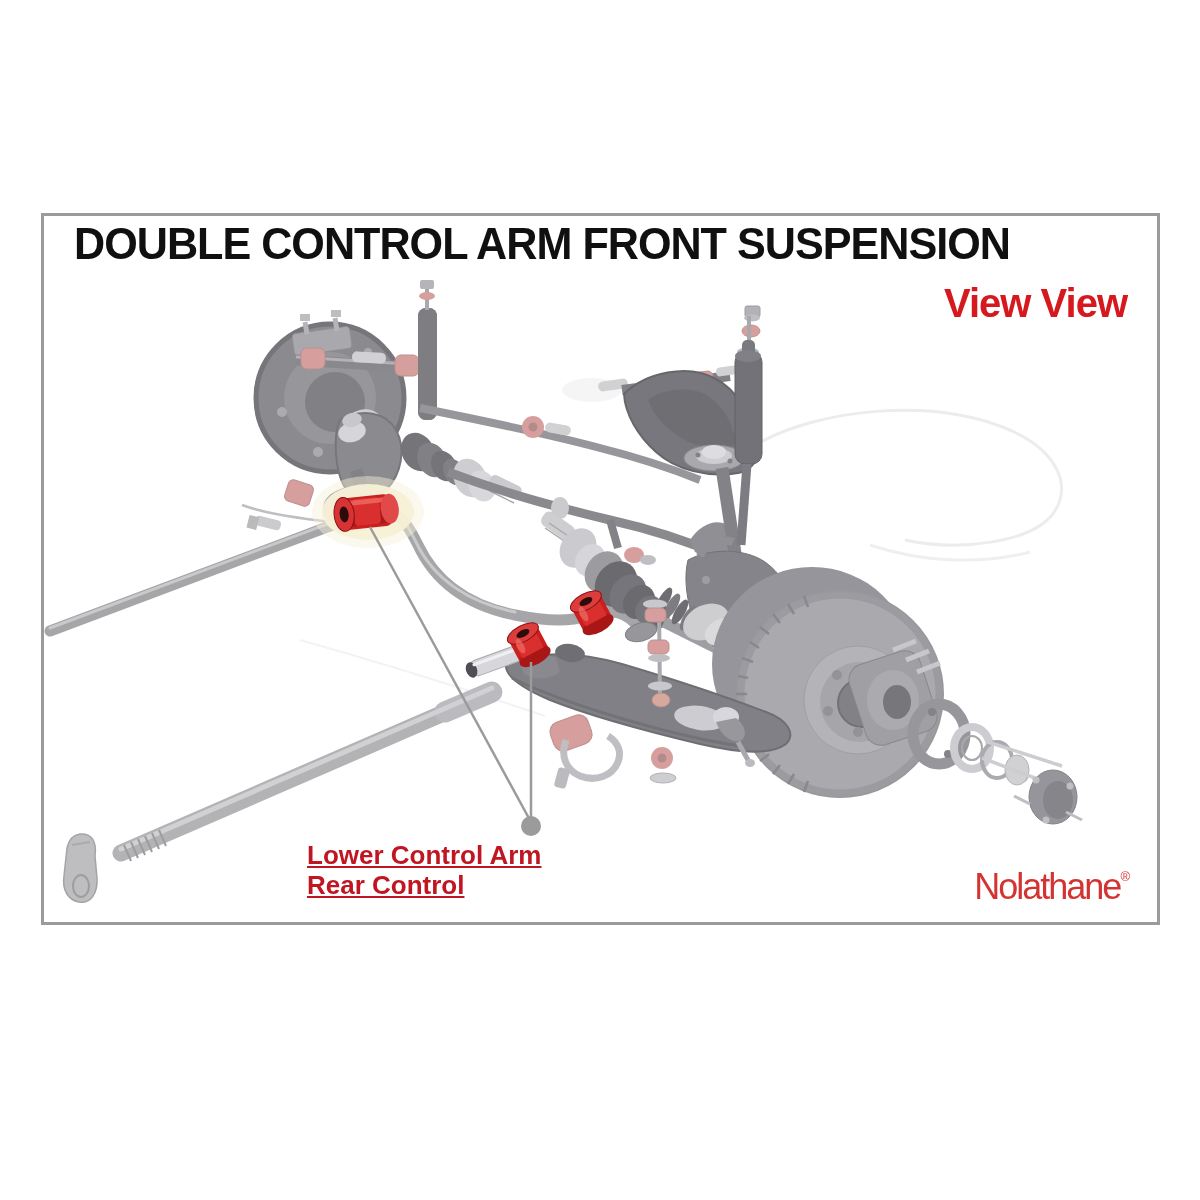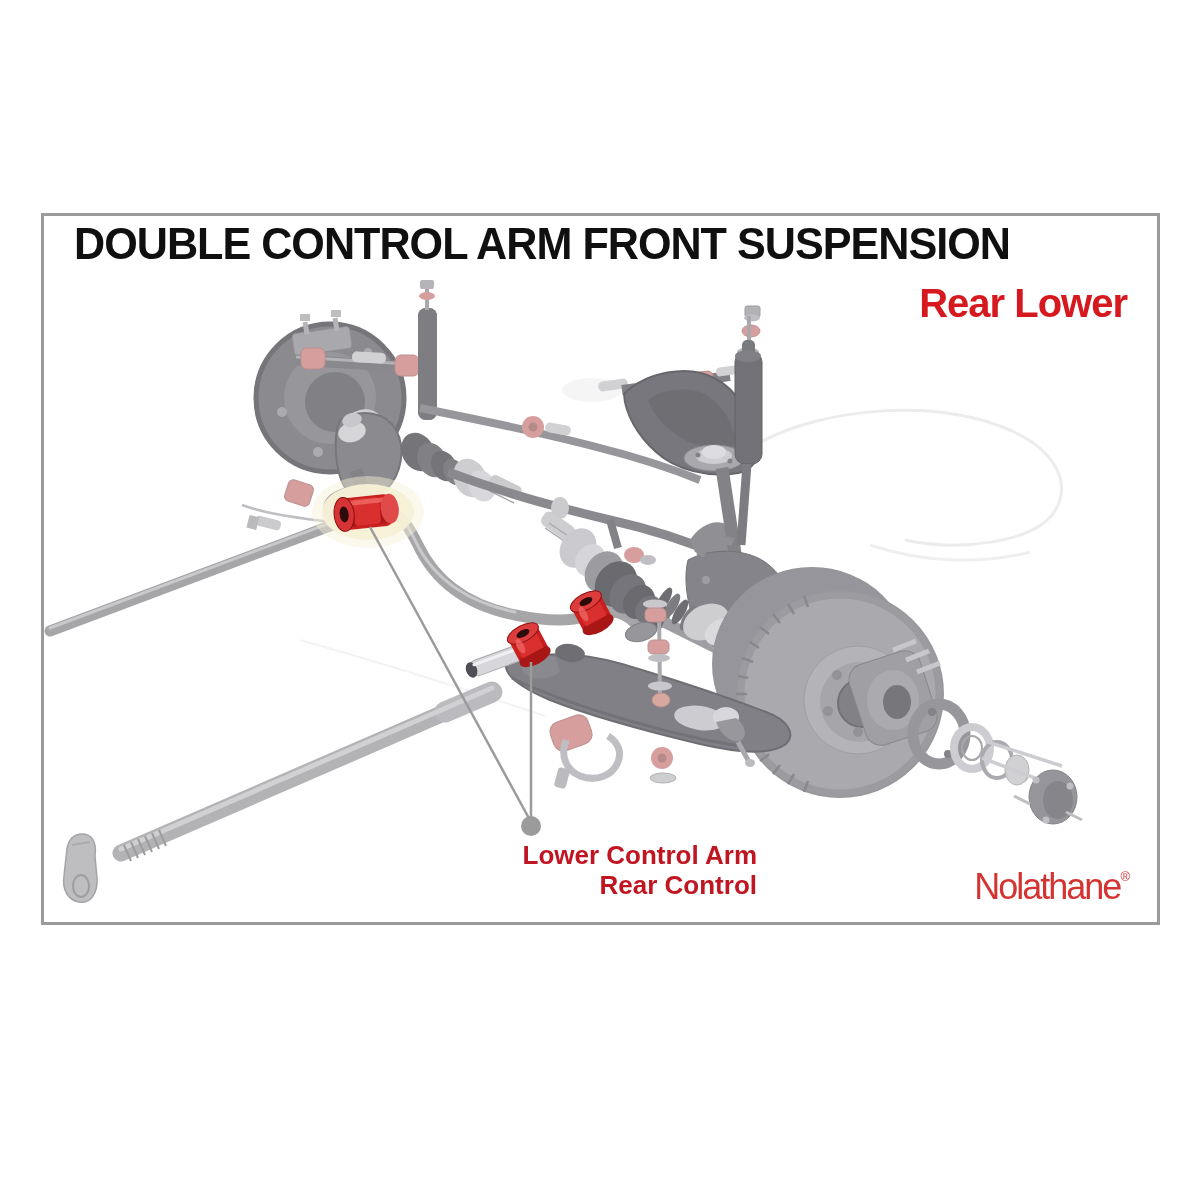--- a/index.html
+++ b/index.html
@@ -6,23 +6,23 @@
   body{width:1200px;height:1200px;position:relative;overflow:hidden;
        font-family:"Liberation Sans","DejaVu Sans",sans-serif;}
   .frame{position:absolute;left:41px;top:213px;width:1113px;height:706px;
          border:3px solid var(--frame-border,#9b9b9b);background:#ffffff;}
   .page-title{position:absolute;left:74px;top:222px;font-size:44px;font-weight:bold;
               color:var(--title-text,#101010);letter-spacing:-1px;white-space:nowrap;
               transform:scaleX(.98);transform-origin:left top;line-height:1;}
   .view-label{position:absolute;top:283px;left:825px;width:302px;text-align:right;
               font-size:40px;font-weight:bold;letter-spacing:-1px;line-height:1;
               color:var(--view-label-red,#d6191f);}
-  .callout{position:absolute;top:840px;left:307px;width:450px;text-align:right;
+  .callout{position:absolute;top:840px;left:307px;width:450px;text-align:left;
            font-size:26px;font-weight:bold;line-height:30px;
-           color:var(--callout-red,#c01622);}
+           color:var(--callout-red,#c01622);text-decoration:underline;}
   .brand{position:absolute;top:869px;left:780px;width:350px;text-align:right;
          font-size:36px;font-weight:normal;letter-spacing:-2px;line-height:1;
          color:var(--brand-red,#d43431);}
   .brand sup{font-size:13px;letter-spacing:0;vertical-align:18px;}
   #diagram-svg{position:absolute;left:0;top:0;width:1200px;height:1200px;}
 </style>
 </head>
 <body>
 
 <div class="frame"></div>
@@ -320,18 +320,18 @@
   </g>
 
   <g>
     <line x1="370" y1="527" x2="531" y2="822" stroke="#9b9b9b" stroke-width="2.5"></line>
     <line x1="531" y1="662" x2="531" y2="822" stroke="#9b9b9b" stroke-width="2.5"></line>
     <circle cx="531" cy="826" r="10" fill="#9b9b9b"></circle>
   </g>
 </svg>
 
 <div class="page-title">DOUBLE CONTROL ARM FRONT SUSPENSION</div>
-<div class="view-label">Rear Lower</div>
+<div class="view-label">View View</div>
 <div class="callout">
   <div>Lower Control Arm</div>
   <div>Rear Control</div>
 </div>
 <div class="brand"><span>Nolathane</span><sup>®</sup></div>
 
 </body></html>

